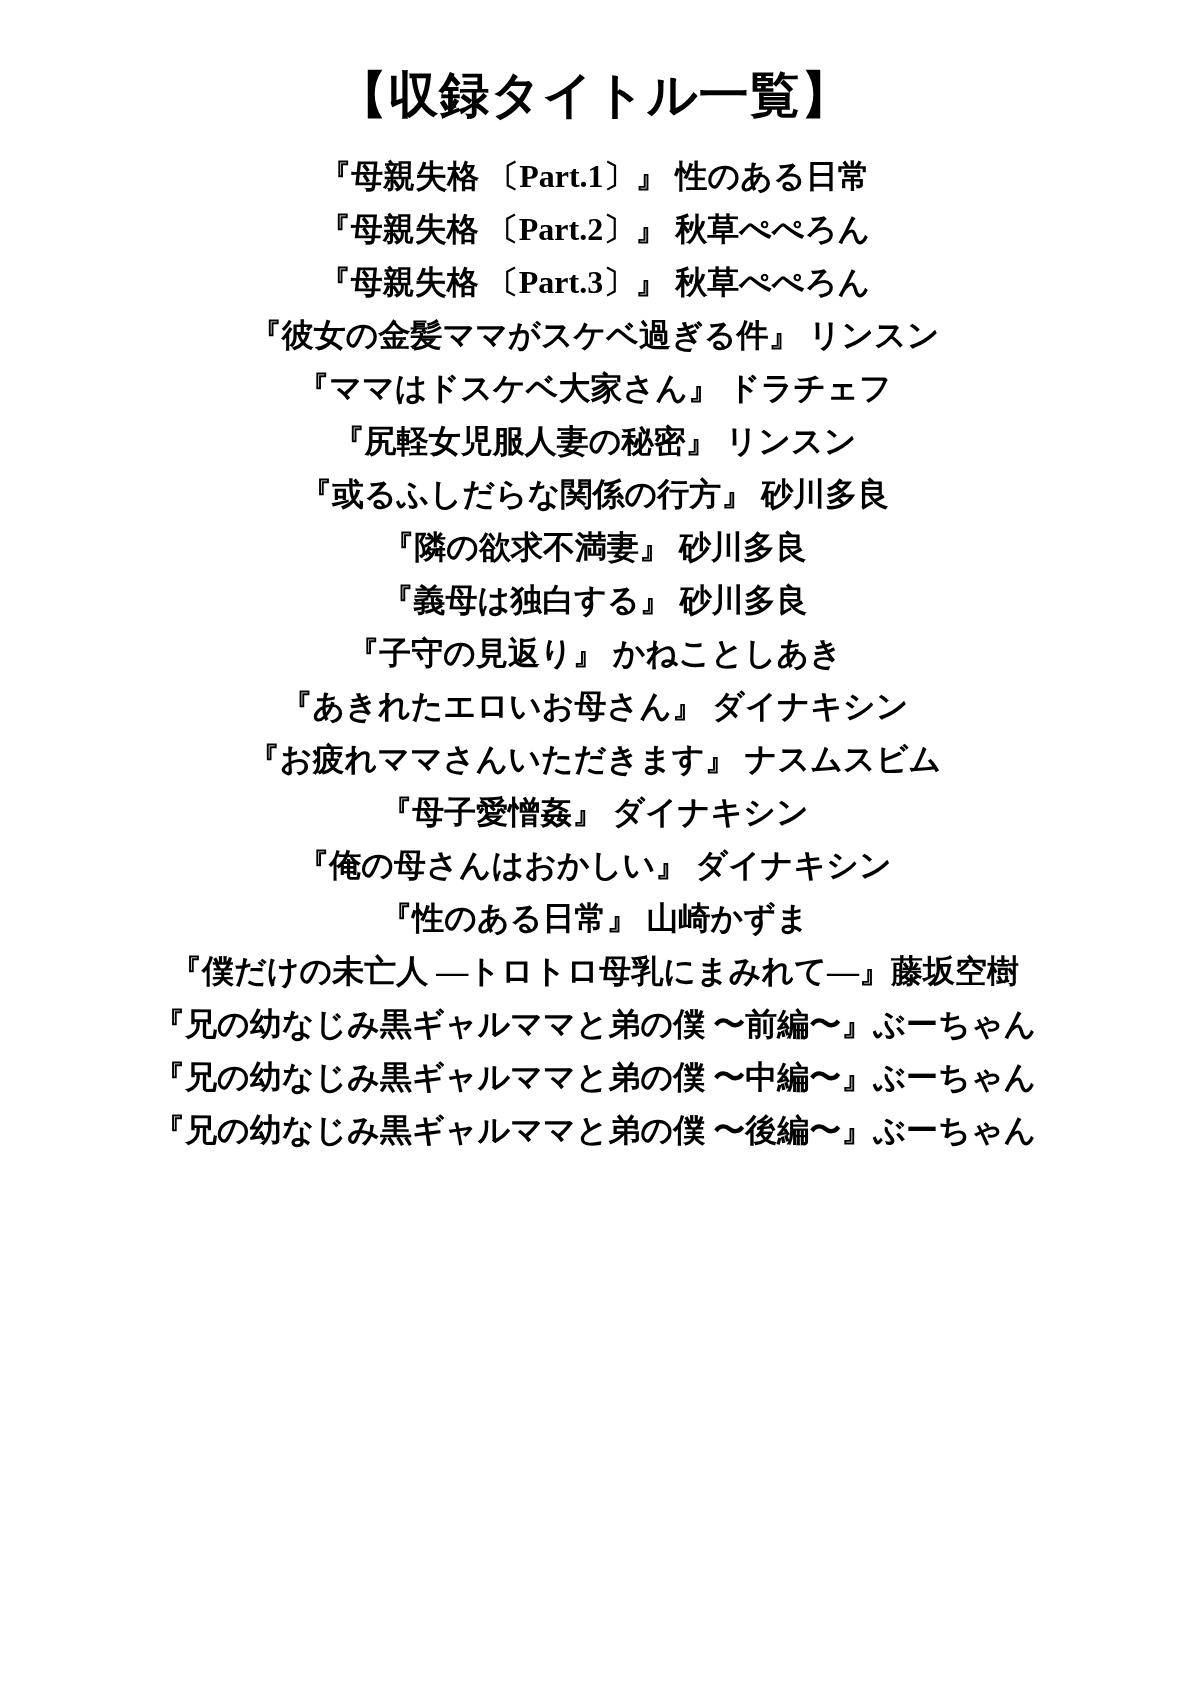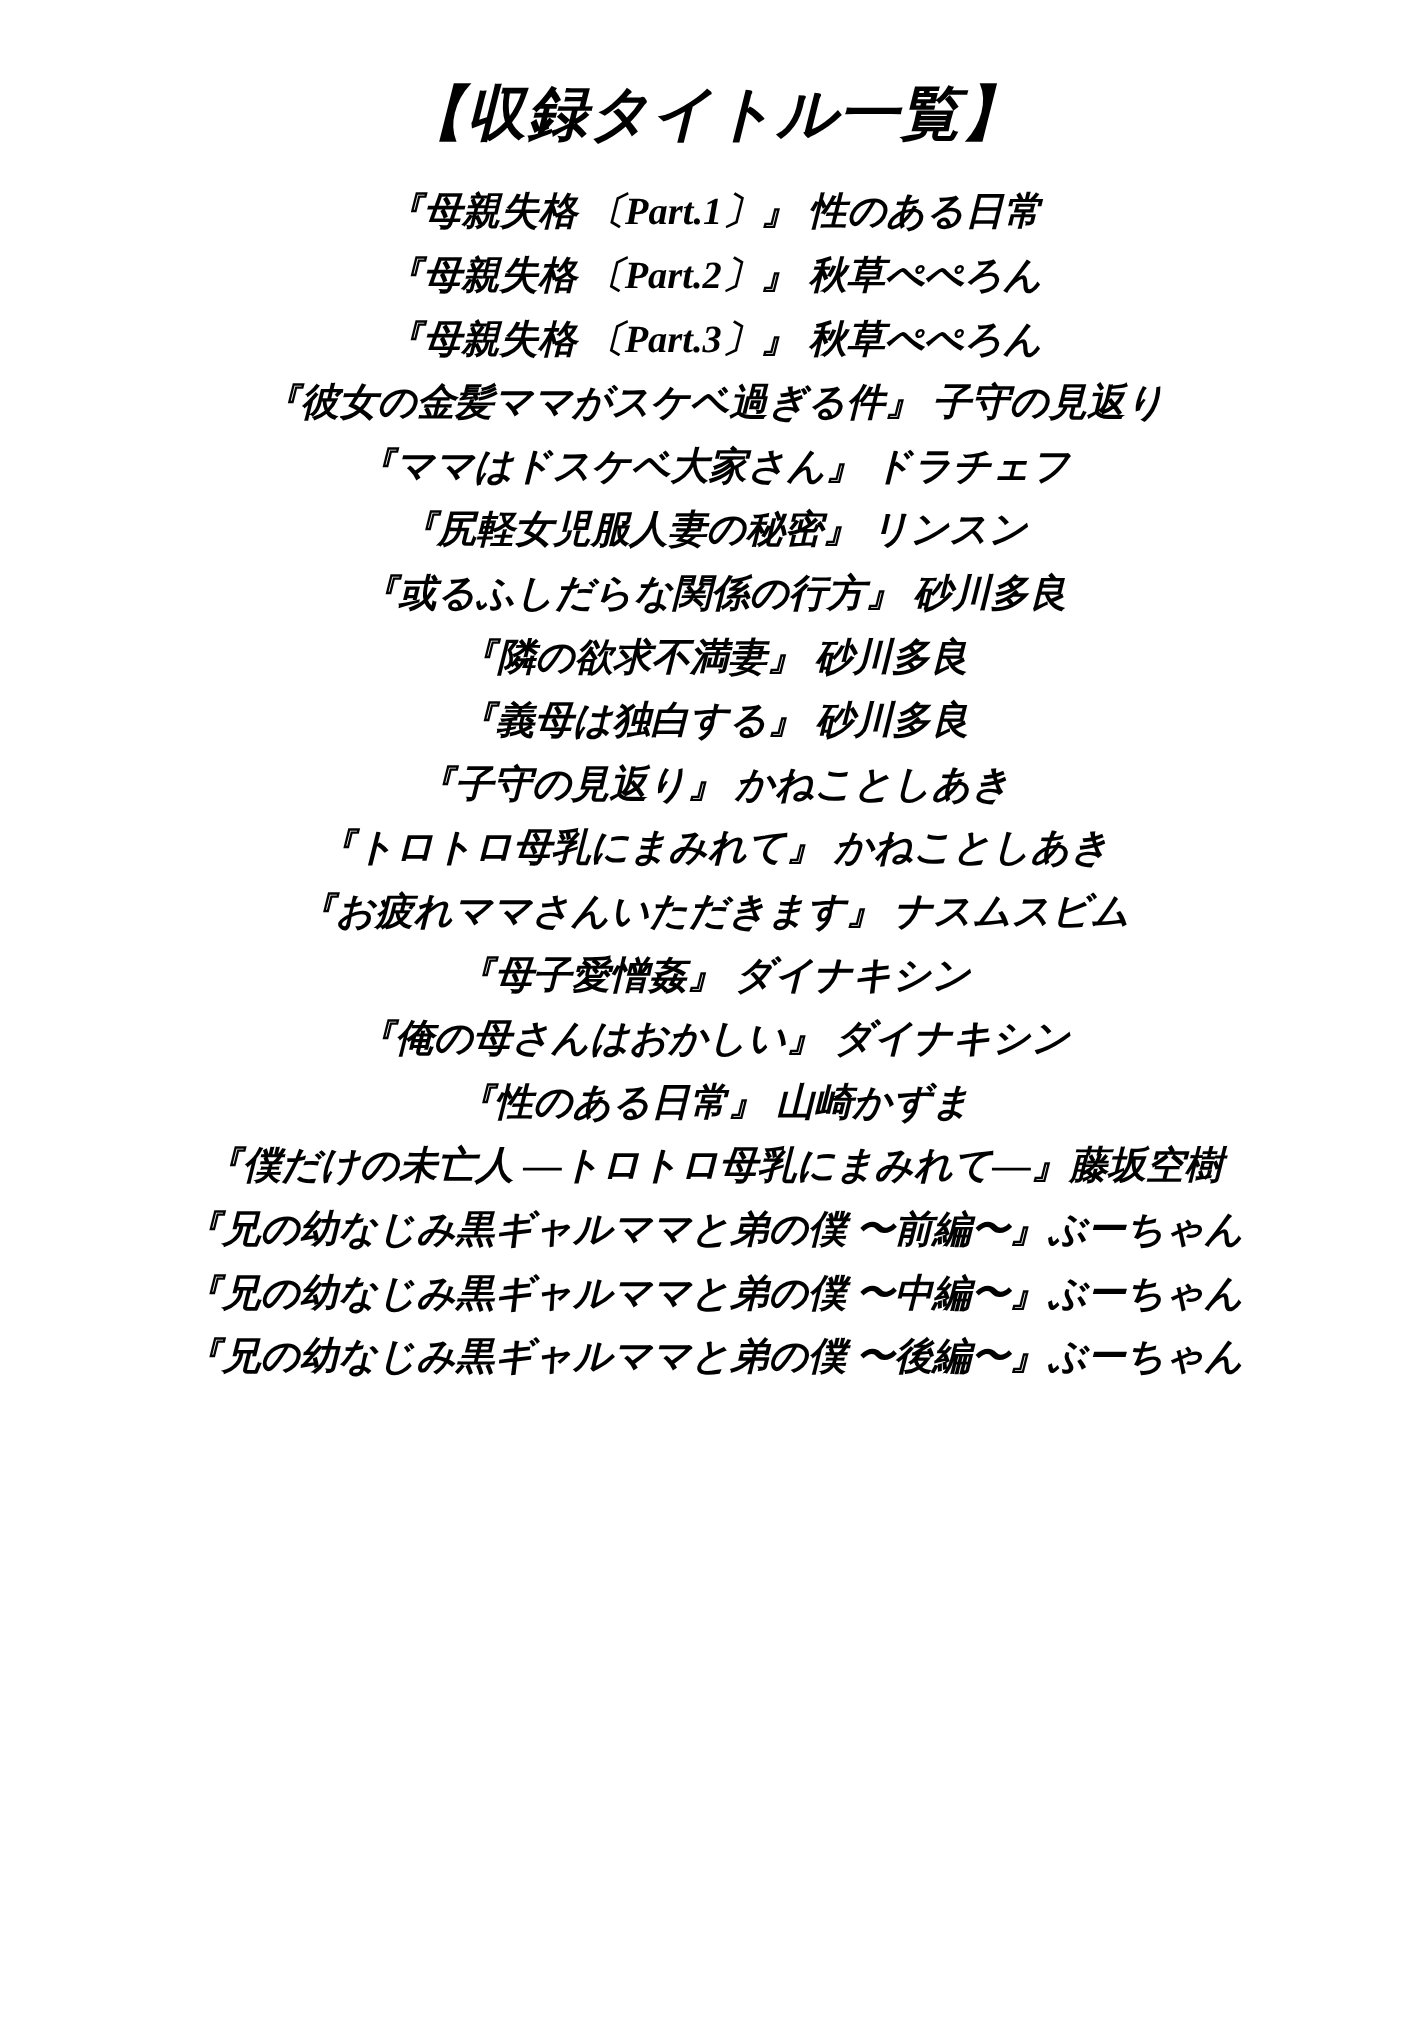--- a/index.html
+++ b/index.html
@@ -15,21 +15,20 @@
     overflow: hidden;
   }
   .page {
     width: 1189px;
     height: 1225px;
     box-sizing: border-box;
     padding: 52px 40px 0 40px;
     display: flex;
     flex-direction: column;
     align-items: center;
-    font-style: italic;
   }
   .doc-title {
     font-size: 50px;
     font-weight: 700;
     letter-spacing: 0.02em;
     text-align: center;
     margin: 16px 0 26px 0;
     line-height: 1.1;
     white-space: nowrap;
   }
@@ -70,28 +69,28 @@
 <body>
 
 <div class="page">
 
   <h1 class="doc-title">【収録タイトル一覧】</h1>
 
   <ul class="title-list">
     <li>『母親失格 〔Part.1〕』 性のある日常</li>
     <li>『母親失格 〔Part.2〕』 秋草ぺぺろん</li>
     <li>『母親失格 〔Part.3〕』 秋草ぺぺろん</li>
-    <li>『彼女の金髪ママがスケベ過ぎる件』 子守の見返り</li>
+    <li>『彼女の金髪ママがスケベ過ぎる件』 リンスン</li>
     <li>『ママはドスケベ大家さん』 ドラチェフ</li>
     <li>『尻軽女児服人妻の秘密』 リンスン</li>
     <li>『或るふしだらな関係の行方』 砂川多良</li>
     <li>『隣の欲求不満妻』 砂川多良</li>
     <li>『義母は独白する』 砂川多良</li>
     <li>『子守の見返り』 かねことしあき</li>
-    <li>『トロトロ母乳にまみれて』 かねことしあき</li>
+    <li>『あきれたエロいお母さん』 ダイナキシン</li>
     <li>『お疲れママさんいただきます』 ナスムスビム</li>
     <li>『母子愛憎姦』 ダイナキシン</li>
     <li>『俺の母さんはおかしい』 ダイナキシン</li>
     <li>『性のある日常』 山崎かずま</li>
     <li>『僕だけの未亡人 ―トロトロ母乳にまみれて―』藤坂空樹</li>
     <li>『兄の幼なじみ黒ギャルママと弟の僕 〜前編〜』ぶーちゃん</li>
     <li>『兄の幼なじみ黒ギャルママと弟の僕 〜中編〜』ぶーちゃん</li>
     <li>『兄の幼なじみ黒ギャルママと弟の僕 〜後編〜』ぶーちゃん</li>
   </ul>
 

